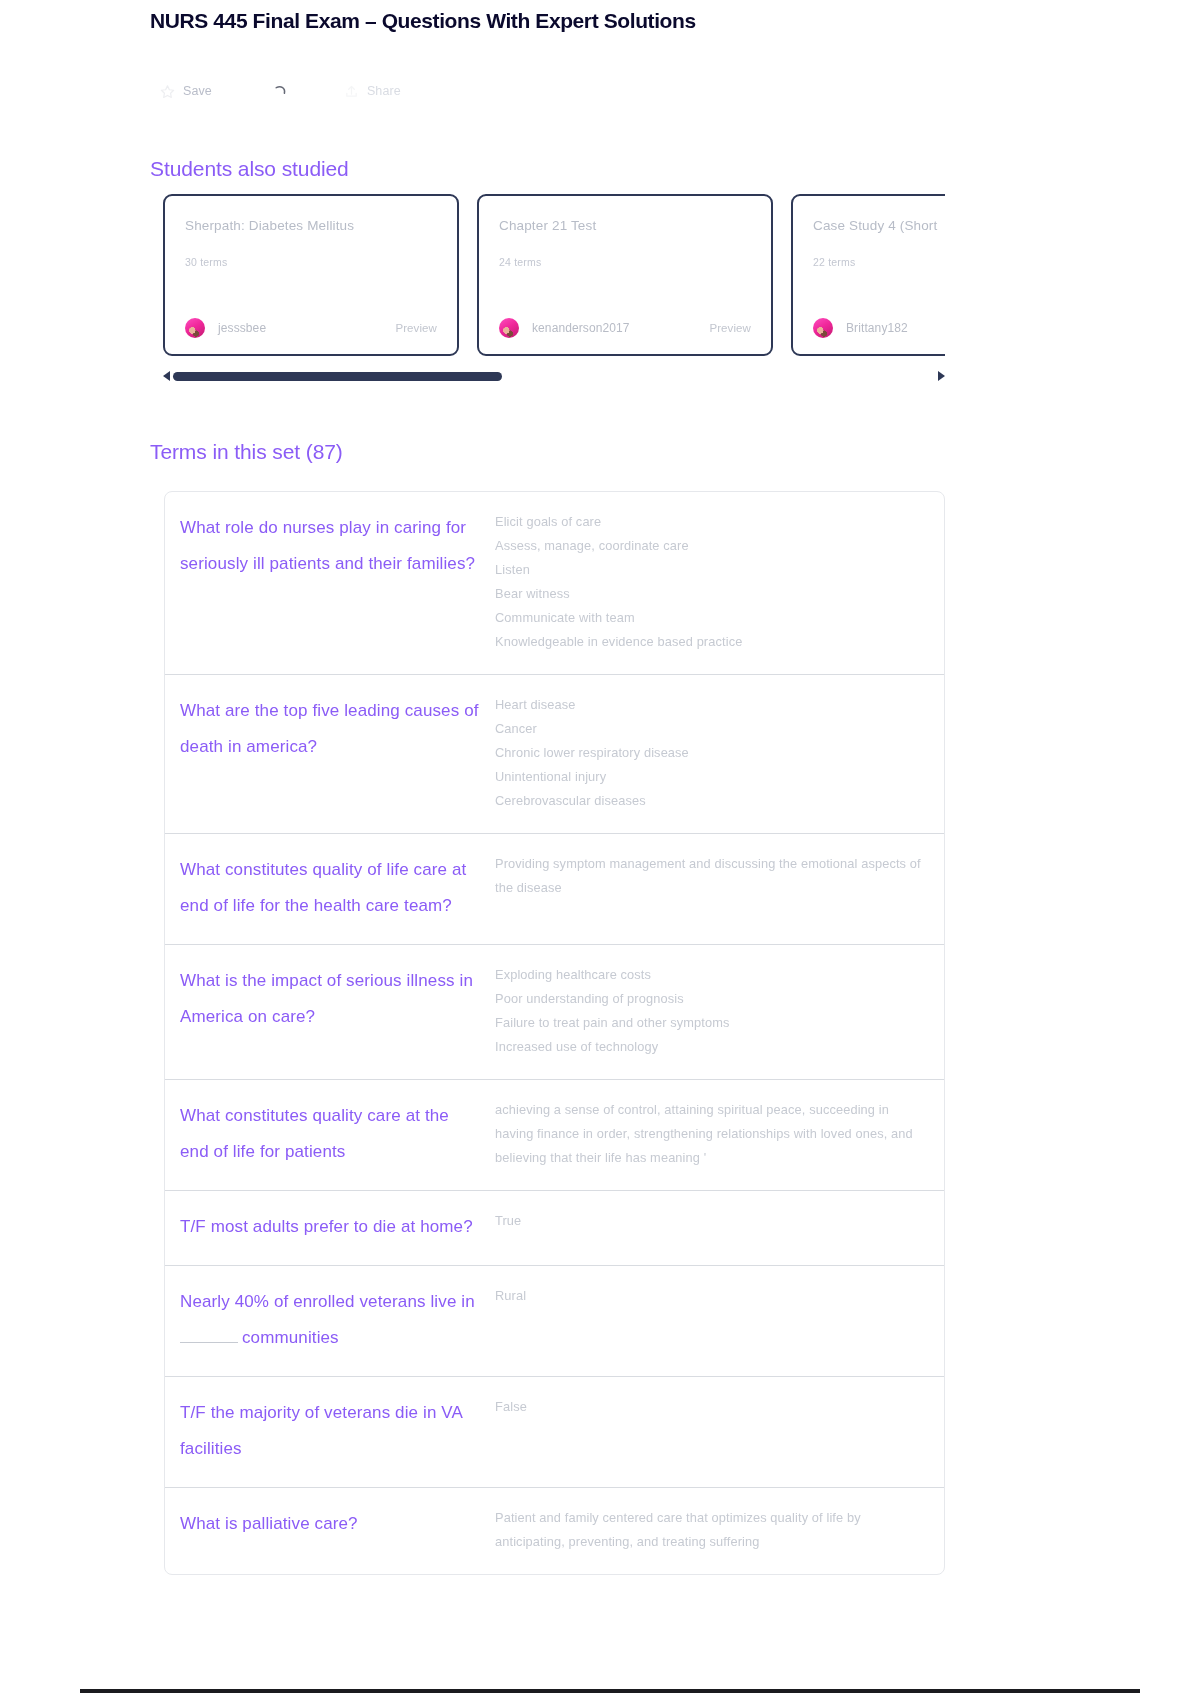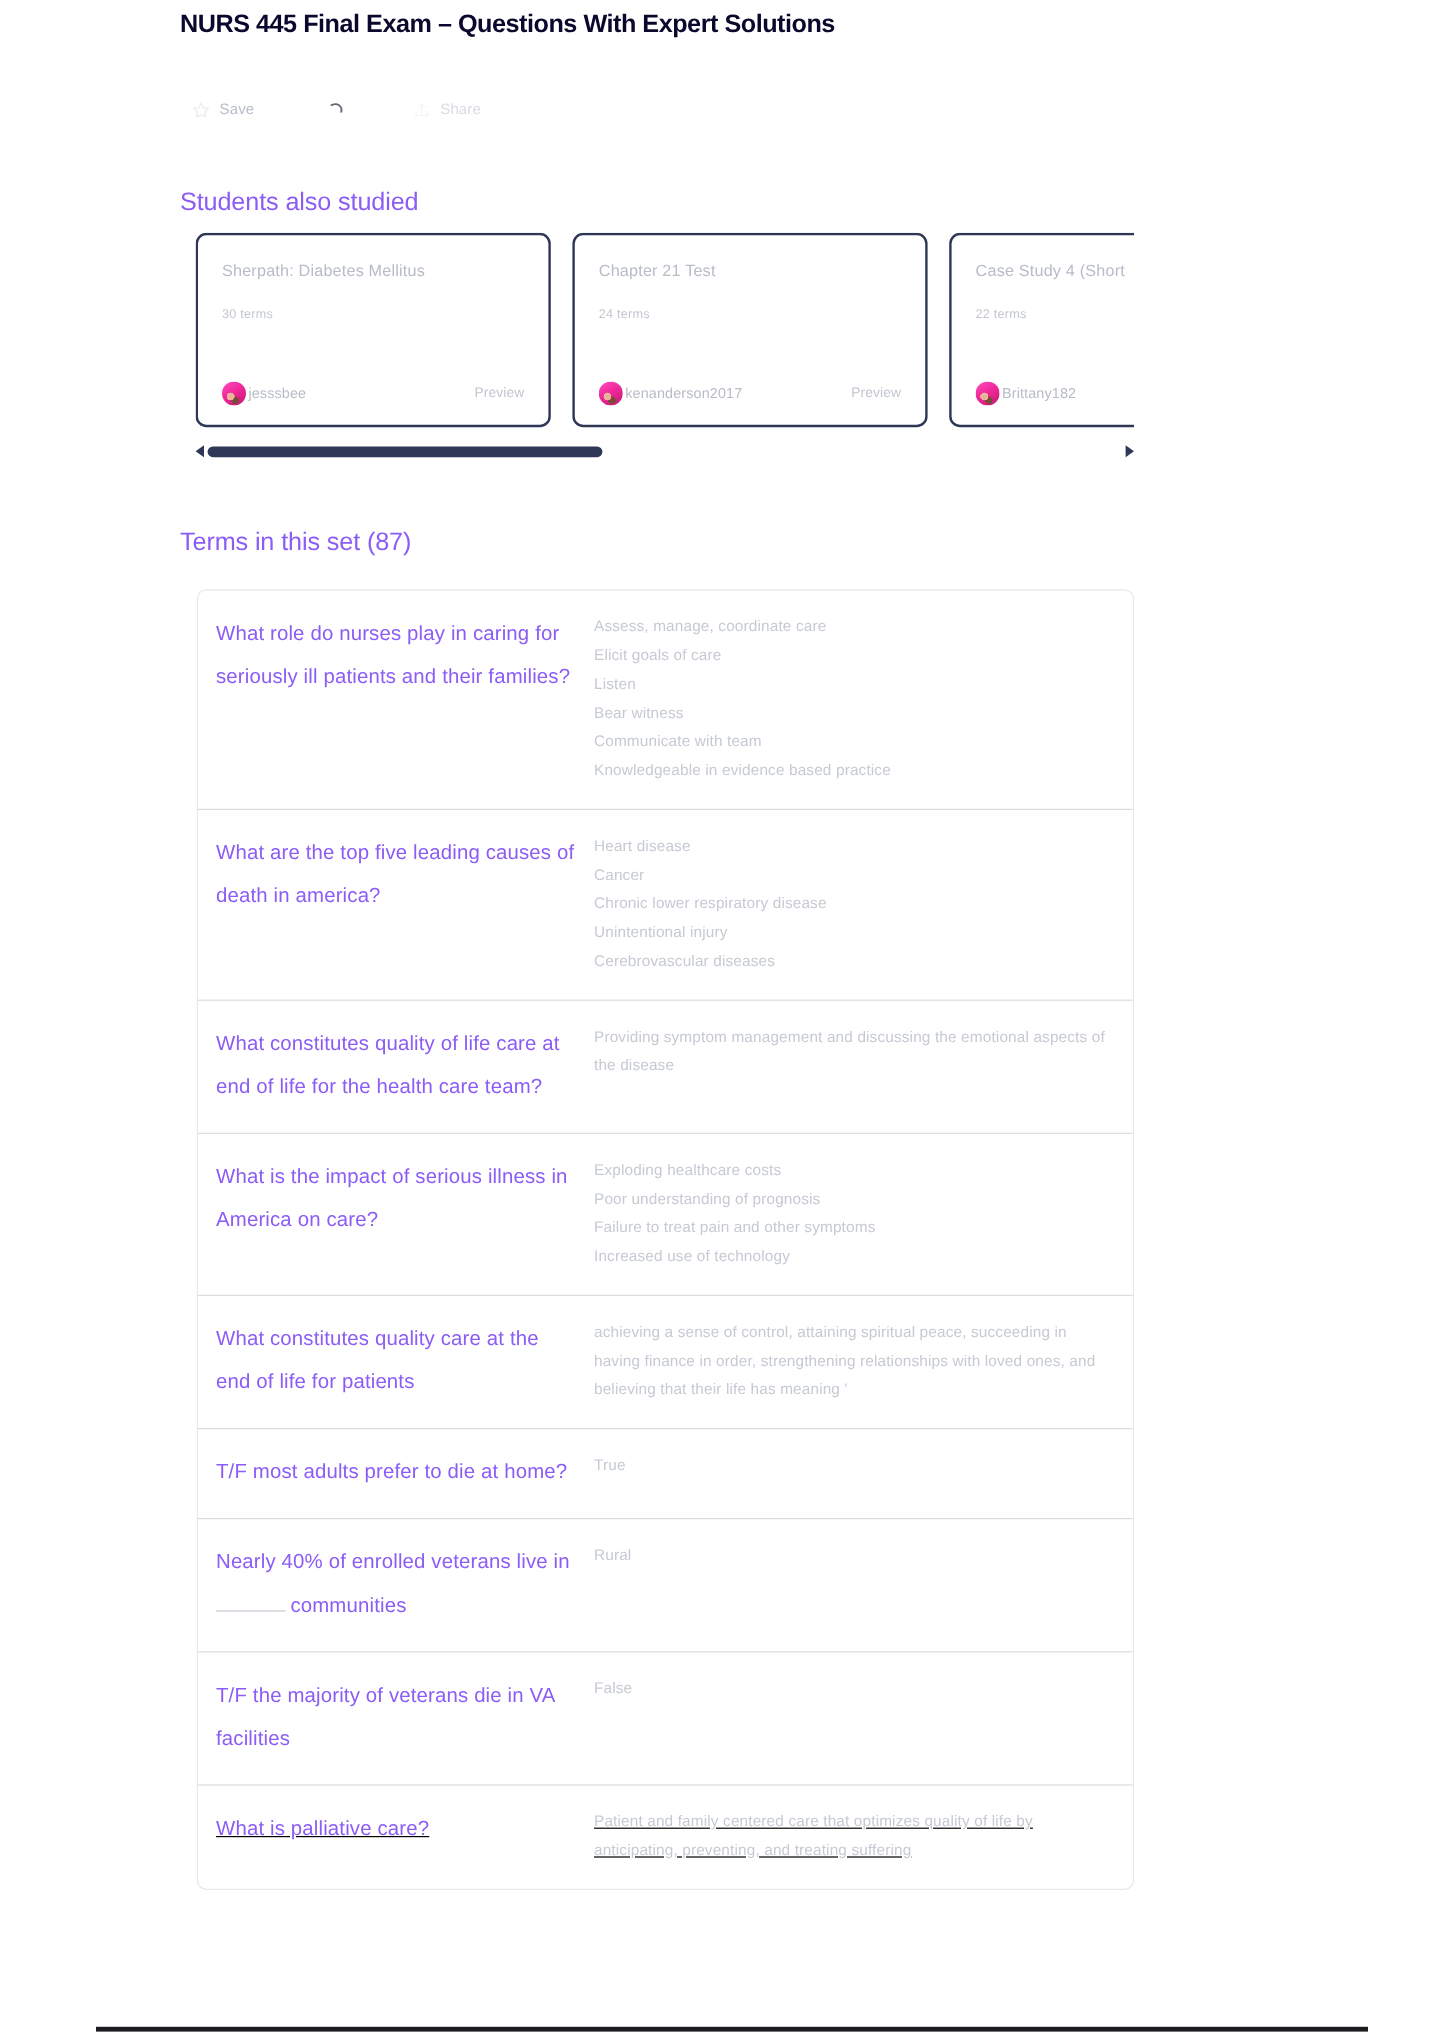--- a/index.html
+++ b/index.html
@@ -121,21 +121,21 @@
   }
   .card-foot {
     margin-top: auto;
     display: flex;
     align-items: center;
     justify-content: space-between;
   }
   .card-user {
     display: flex;
     align-items: center;
-    gap: 2px;
+    gap: 13px;
   }
   .avatar {
     width: 20px;
     height: 20px;
     border-radius: 50%;
     background:
       radial-gradient(circle at 36% 62%, #e8b39a 0 18%, transparent 19%),
       radial-gradient(circle at 55% 78%, #7b4a3a 0 16%, transparent 17%),
       linear-gradient(150deg, #ff4fc0 0%, #f0289b 45%, #c3196f 100%);
     flex: 0 0 20px;
@@ -202,21 +202,21 @@
     border: 1px solid #e6e8ec;
     border-radius: 8px;
     background: #ffffff;
     overflow: hidden;
   }
   .term-row {
     display: flex;
     border-bottom: 1px solid #d9dce1;
     padding: 18px 0 20px 0;
   }
-  .term-row:last-child { border-bottom: none; text-decoration: underline; }
+  .term-row:last-child { border-bottom: none; }
 
   .term-q {
     flex: 0 0 330px;
     padding-left: 15px;
     padding-right: 16px;
     font-size: 17px;
     line-height: 36px;
     color: #8b5cf6;
     letter-spacing: .12px;
   }
@@ -338,22 +338,22 @@
     <span class="arrow-r"></span>
   </div>
 
   <div class="sec-head terms">Terms in this set (87)</div>
 
   <div class="terms-box">
 
     <div class="term-row">
       <div class="term-q">What role do nurses play in caring for seriously ill patients and their families?</div>
       <div class="term-a">
+        <span class="ln">Elicit goals of care</span>
         <span class="ln">Assess, manage, coordinate care</span>
-        <span class="ln">Elicit goals of care</span>
         <span class="ln">Listen</span>
         <span class="ln">Bear witness</span>
         <span class="ln">Communicate with team</span>
         <span class="ln">Knowledgeable in evidence based practice</span>
       </div>
     </div>
 
     <div class="term-row">
       <div class="term-q">What are the top five leading causes of death in america?</div>
       <div class="term-a">

